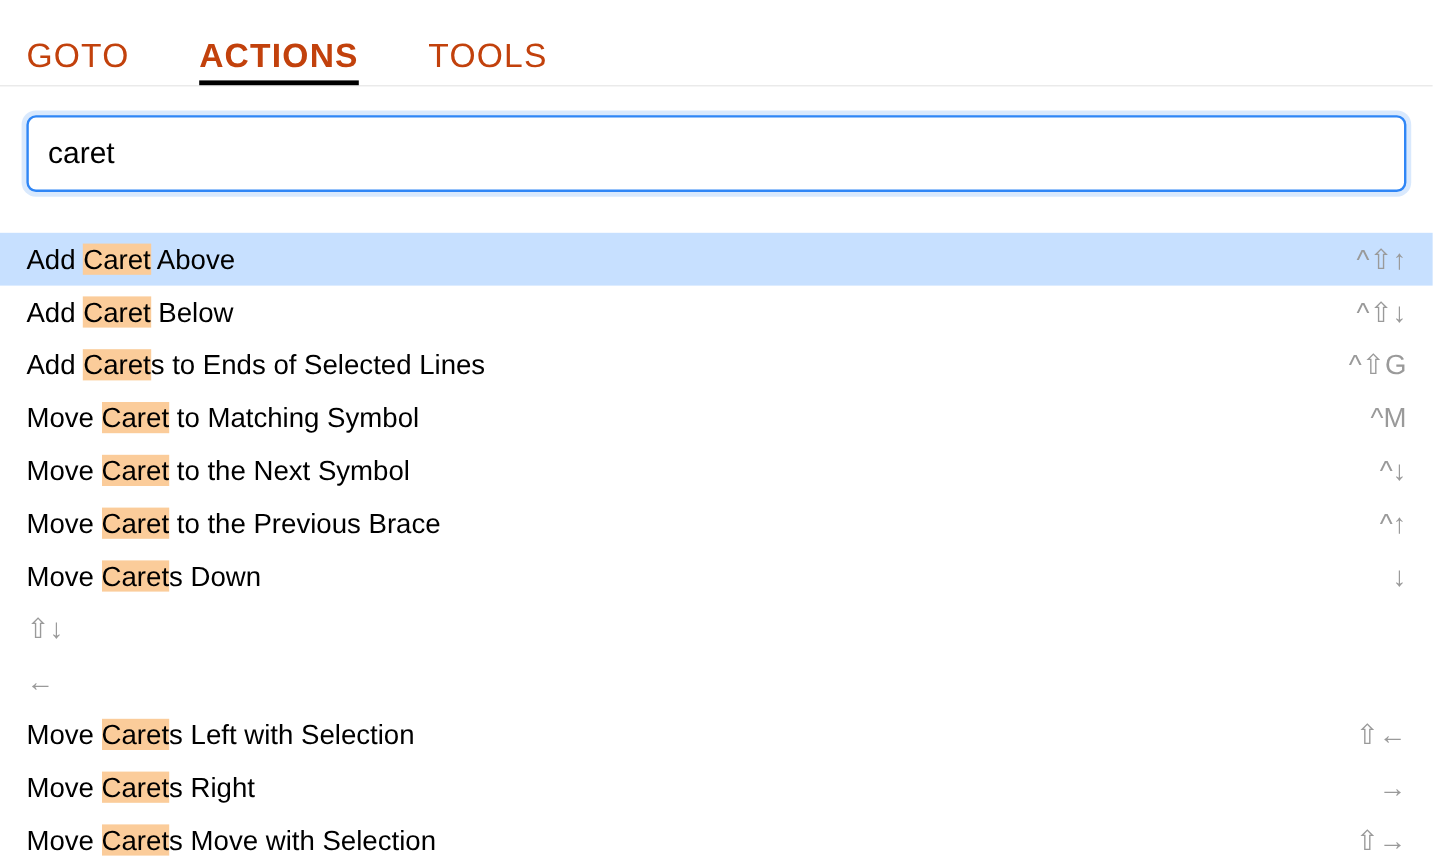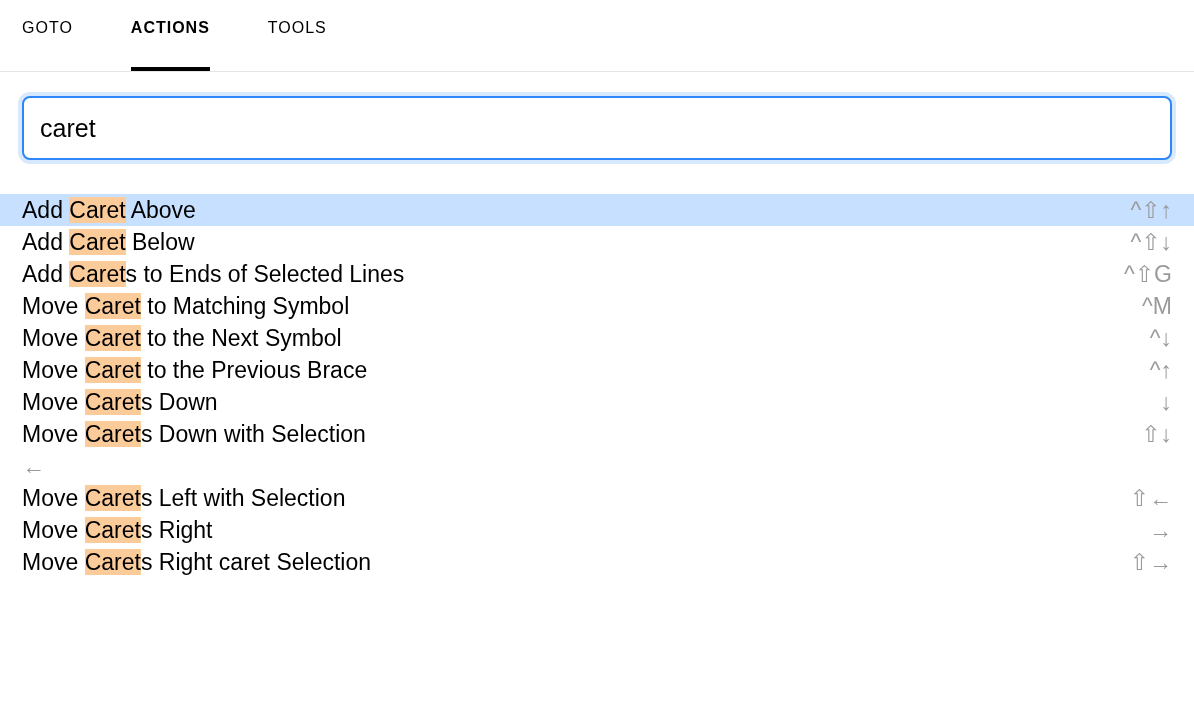--- a/index.html
+++ b/index.html
@@ -12,27 +12,28 @@
     color: #000;
   }
   .tabs {
     display: flex;
     gap: 58px;
     padding: 18px 22px 0 22px;
     border-bottom: 1px solid #e5e5e5;
     height: 72px;
   }
   .tab {
-    font-size: 16px;
+    font-size: 28px;
     letter-spacing: 1px;
-    color: #000000;
+    color: #c2410c;
     cursor: pointer;
     padding-bottom: 18px;
     font-weight: 400;
     line-height: 1.2;
+    margin-top: 12px;
   }
   .tab.active {
     font-weight: 700;
     border-bottom: 4px solid #000;
     text-align: center;
   }
   .search-wrap {
     padding: 24px 22px 24px 22px;
   }
   .search-input {
@@ -47,21 +48,21 @@
     color: #000;
   }
   .results {
     padding-top: 10px;
   }
   .result-row {
     display: flex;
     align-items: center;
     justify-content: space-between;
     padding: 0 22px;
-    height: 32px;
+    height: 44px;
     font-size: 23px;
     cursor: pointer;
     color: #000;
   }
   .result-row.selected {
     background: #c7e0ff;
   }
   .result-label { white-space: nowrap; }
   .hl {
     background: #fbcc9a;
@@ -140,21 +141,20 @@
         <span class="sym">↑</span>
       </span>
     </div>
     <div class="result-row">
       <span class="result-label"><span>Move </span><span class="hl">Caret</span><span>s Down</span></span>
       <span class="shortcut">
         <span class="sym">↓</span>
       </span>
     </div>
     <div class="result-row">
-      <span class="result-label"><span>Move </span><span class="hl">Caret</span><span>s Down with Selection</span></span>
       <span class="shortcut">
         <span class="sym">⇧</span>
         <span class="sym">↓</span>
       </span>
     </div>
     <div class="result-row">
       <span class="shortcut">
         <span class="sym">←</span>
       </span>
     </div>
@@ -165,19 +165,19 @@
         <span class="sym">←</span>
       </span>
     </div>
     <div class="result-row">
       <span class="result-label"><span>Move </span><span class="hl">Caret</span><span>s Right</span></span>
       <span class="shortcut">
         <span class="sym">→</span>
       </span>
     </div>
     <div class="result-row">
-      <span class="result-label"><span>Move </span><span class="hl">Caret</span><span>s Right caret Selection</span></span>
+      <span class="result-label"><span>Move </span><span class="hl">Caret</span><span>s Move with Selection</span></span>
       <span class="shortcut">
         <span class="sym">⇧</span>
         <span class="sym">→</span>
       </span>
     </div>
   </div>
 
 </body></html>

